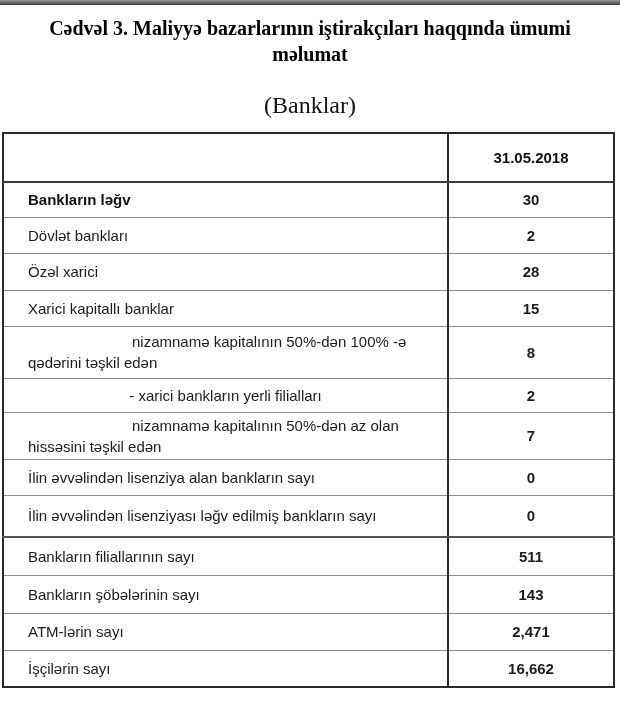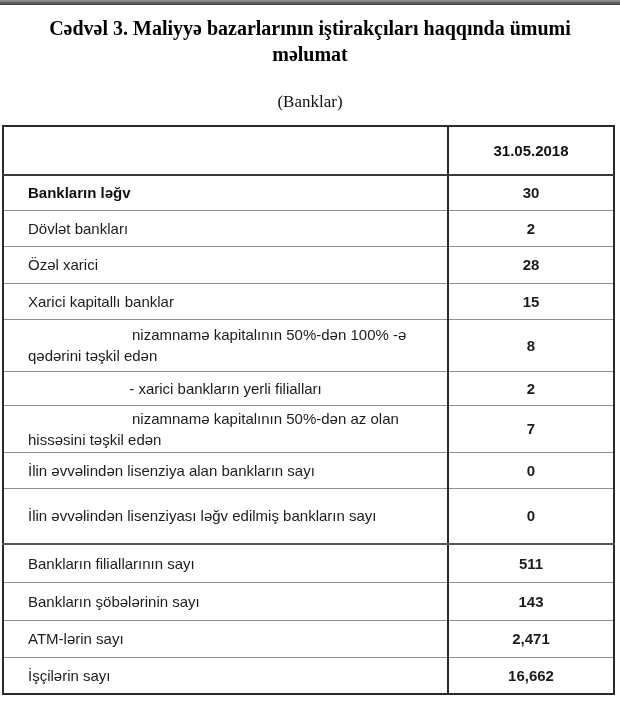--- a/index.html
+++ b/index.html
@@ -24,21 +24,21 @@
     font-weight: bold;
     font-size: 20px;
     line-height: 1.28;
     color: #000000;
     text-align: center;
     width: 586px;
     margin: 11px auto 0 auto;
   }
   .subtitle {
     font-family: "Liberation Serif", "DejaVu Serif", serif;
-    font-size: 17px;
+    font-size: 24px;
     color: #111111;
     text-align: center;
     margin-top: 25px;
   }
   table.banks {
     border-collapse: collapse;
     table-layout: fixed;
     width: 611px;
     margin: 13px 0 0 2px;
     border: 2px solid #2a2a2a;
@@ -81,21 +81,21 @@
 
   
   tr.r0  { height: 35px; }
   tr.r1  { height: 36px; }
   tr.r2  { height: 37px; }
   tr.r3  { height: 36px; }
   tr.r4  { height: 52px; }
   tr.r5  { height: 34px; }
   tr.r6  { height: 43px; }
   tr.r7  { height: 36px; }
-  tr.r8  { height: 56px; margin-top: 20px; }
+  tr.r8  { height: 42px; margin-top: 20px; }
   tr.r9  { height: 38px; }
   tr.r10 { height: 38px; }
   tr.r11 { height: 37px; }
   tr.r12 { height: 37px; }
 </style>
 </head>
 <body>
 
 <div class="page">
   <div class="top-bar"></div>

